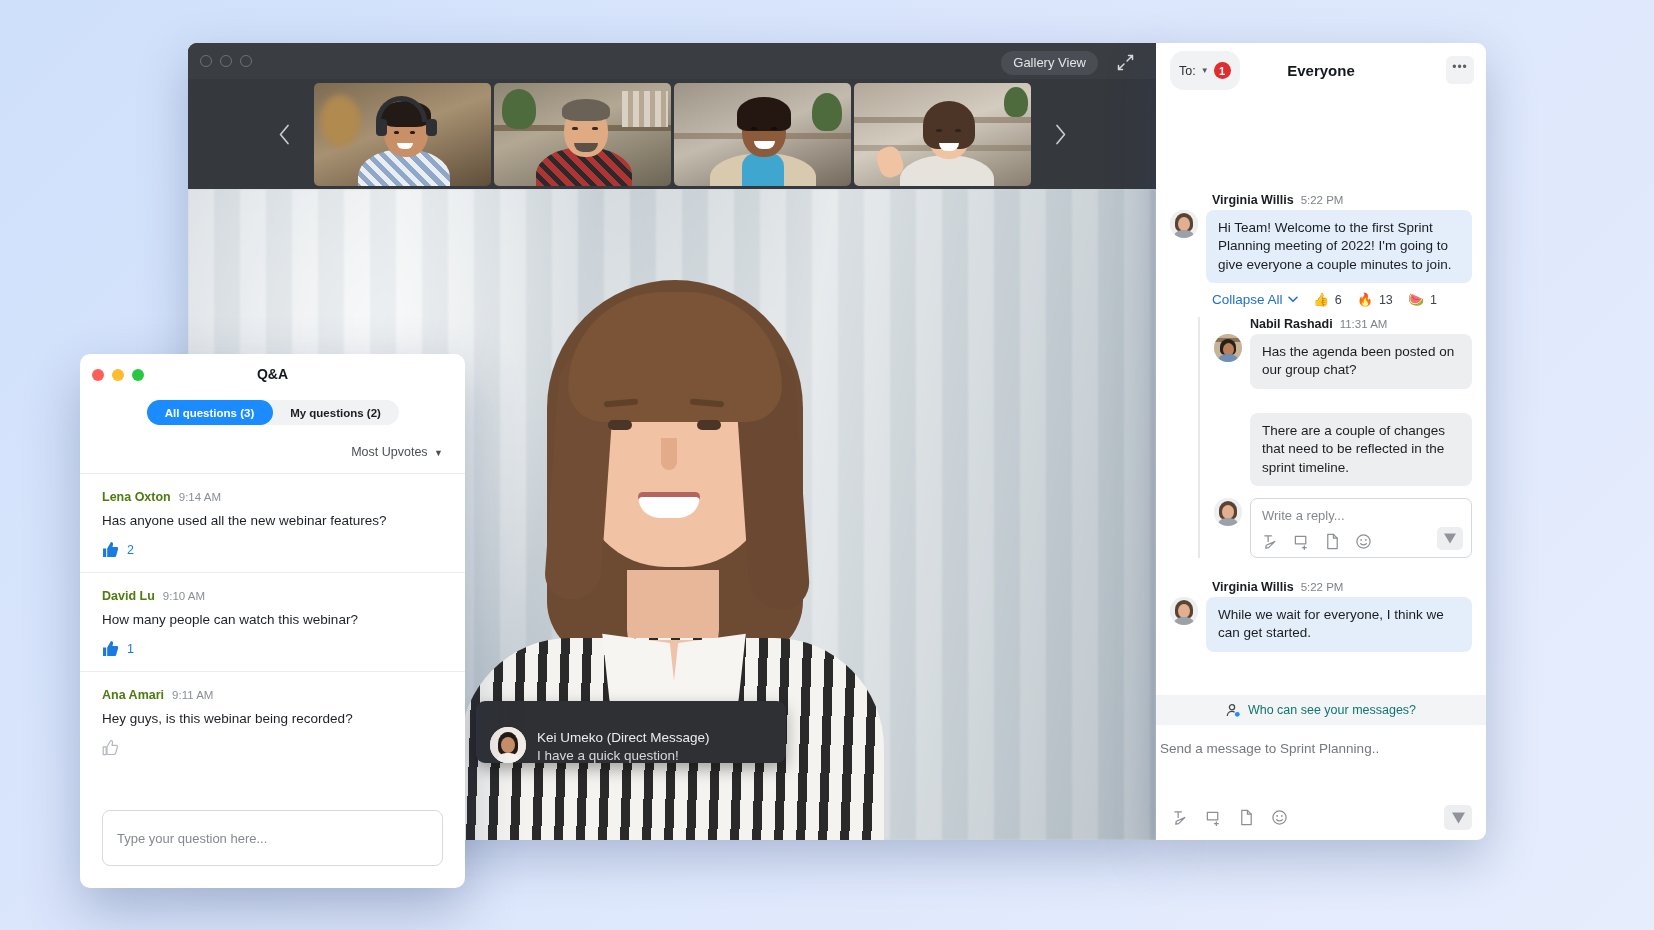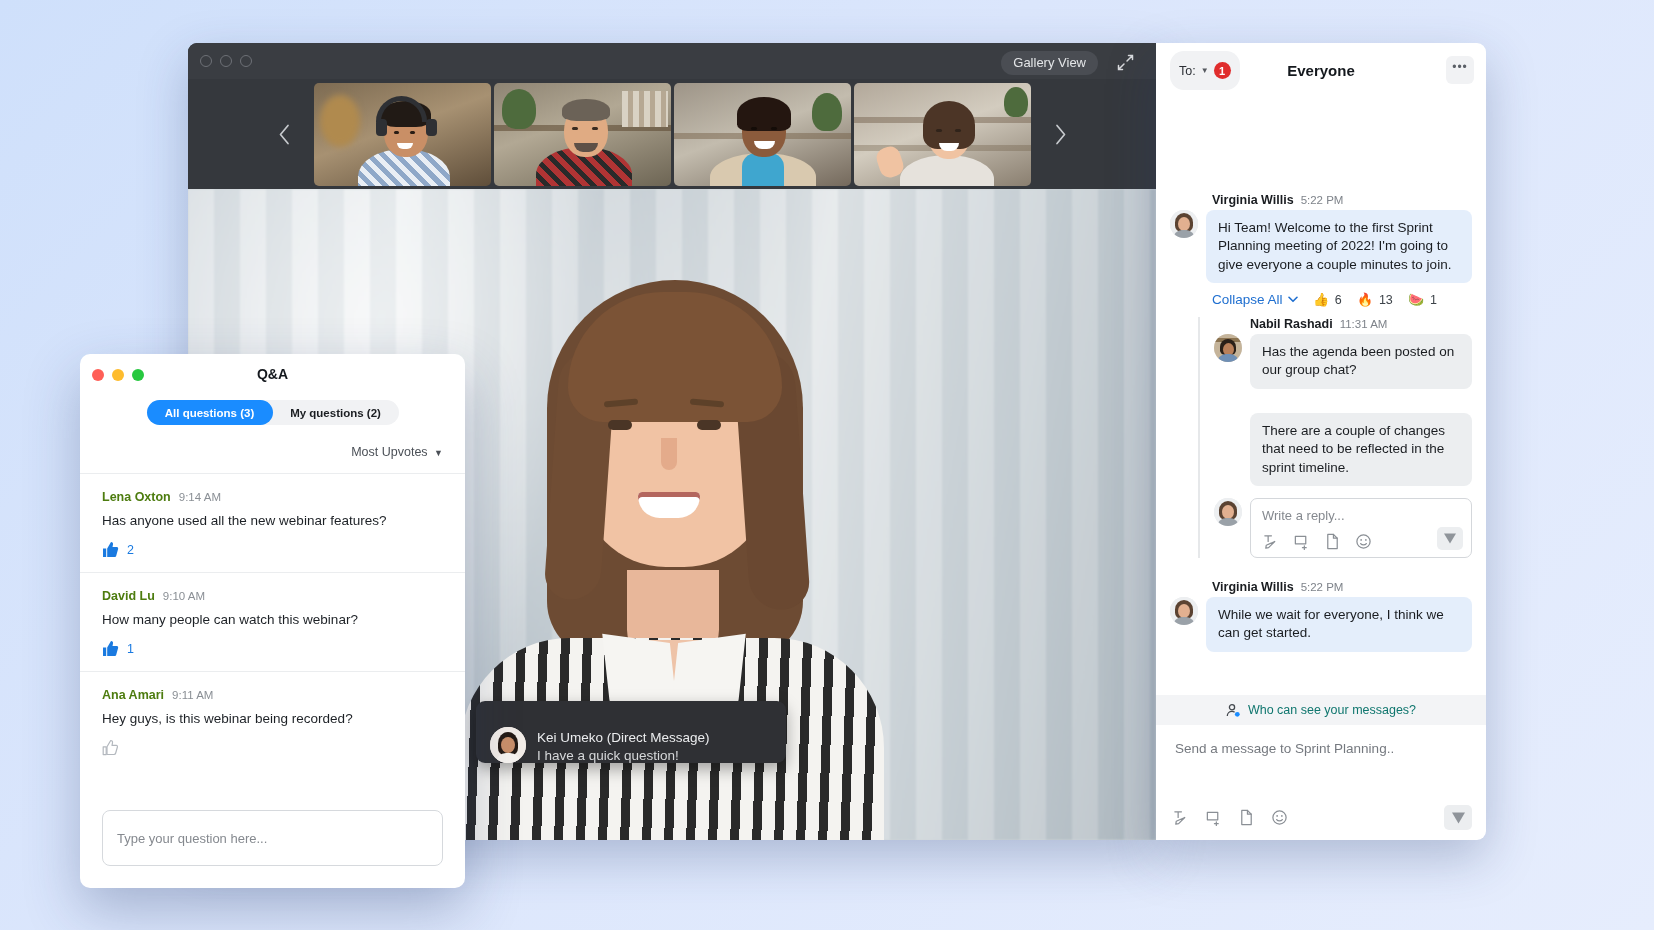--- a/index.html
+++ b/index.html
@@ -284,21 +284,21 @@
   #who-can-see {
     background:#f3f4f6;
     height:30px;
     display:flex; align-items:center; justify-content:center; gap:7px;
     font-size:12.5px; color:#0f766e;
     cursor:pointer;
     flex:0 0 30px;
   }
   #composer {
     flex:0 0 115px;
-    padding:16px 19px 12px;
+    padding:16px 4px 12px;
     position:relative;
   }
   #composer-placeholder { font-size:13.5px; color:#75797f; }
   #composer-icons {
     position:absolute; left:16px; bottom:14px;
     display:flex; align-items:center; gap:16px;
   }
   #composer-send {
     position:absolute; right:14px; bottom:10px;
     width:28px; height:25px; border-radius:5px;

